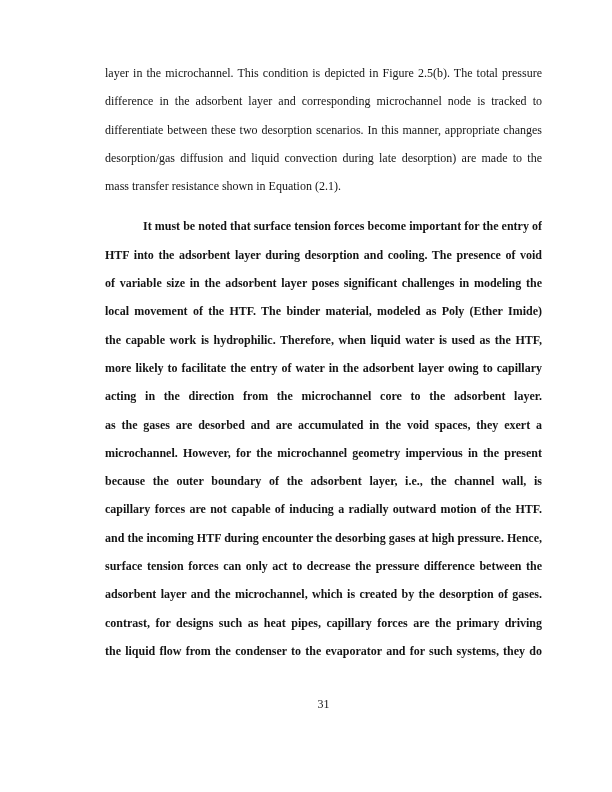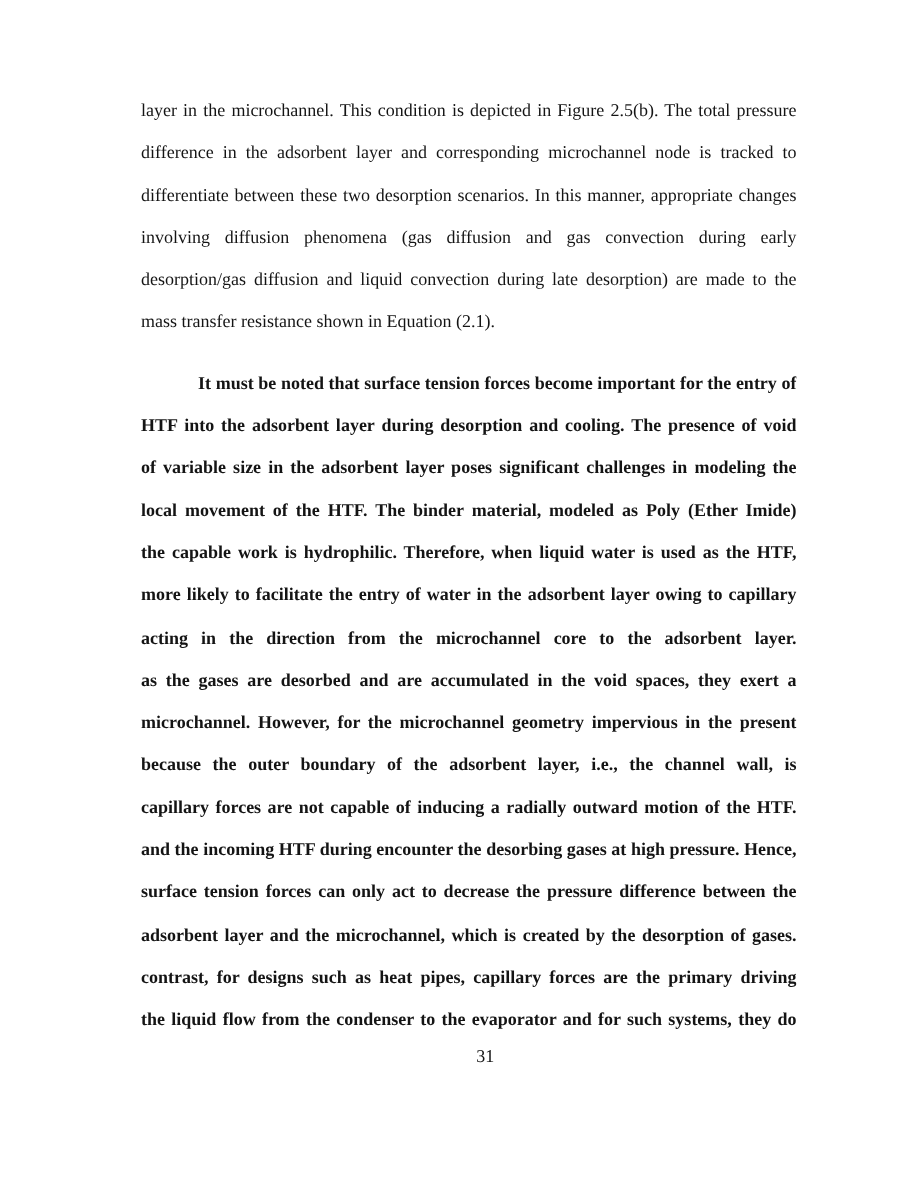--- a/index.html
+++ b/index.html
@@ -17,21 +17,21 @@
   }
   .page {
     position: absolute;
     left: 0; top: 0;
     width: 612px;
     height: 792px;
     background: #ffffff;
   }
   .content {
     position: absolute;
-    left: 94px;
+    left: 105px;
     top: 59px;
     width: 437px;
   }
   .paragraph { margin: 0; }
   .paragraph + .paragraph { margin-top: 12px; font-weight: bold; }
   .line {
     font-size: 12px;
     line-height: 28.3px;
     height: 28.3px;
     text-align: justify;
@@ -62,21 +62,20 @@
 </head>
 <body>
 
 <div class="page">
   <main class="content">
 
   <div class="paragraph">
         <div class="line">layer in the microchannel. This condition is depicted in Figure 2.5(b). The total pressure</div>
         <div class="line">difference in the adsorbent layer and corresponding microchannel node is tracked to</div>
         <div class="line">differentiate between these two desorption scenarios. In this manner, appropriate changes</div>
-        <div class="line">involving diffusion phenomena (gas diffusion and gas convection during early</div>
         <div class="line">desorption/gas diffusion and liquid convection during late desorption) are made to the</div>
         <div class="line no-justify">mass transfer resistance shown in Equation (2.1).</div>
       </div>
       <div class="paragraph">
         <div class="line indent">It must be noted that surface tension forces become important for the entry of the</div>
         <div class="line">HTF into the adsorbent layer during desorption and cooling. The presence of void spaces</div>
         <div class="line">of variable size in the adsorbent layer poses significant challenges in modeling the exact</div>
         <div class="line">local movement of the HTF. The binder material, modeled as Poly (Ether Imide) (PEI) in</div>
         <div class="line">the capable work is hydrophilic. Therefore, when liquid water is used as the HTF, PEI is</div>
         <div class="line">more likely to facilitate the entry of water in the adsorbent layer owing to capillary forces</div>

